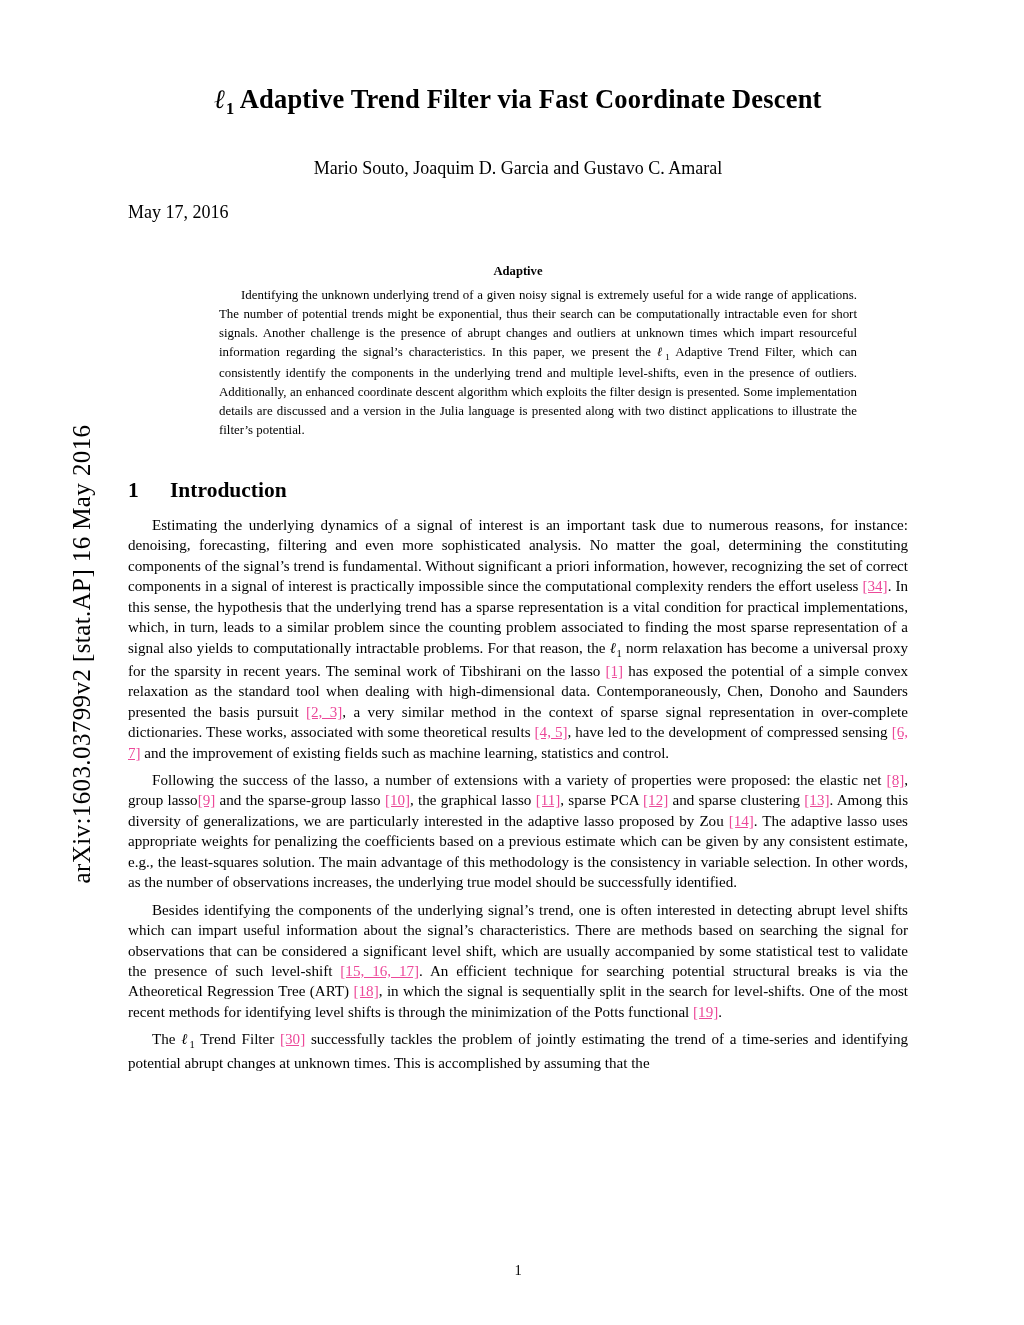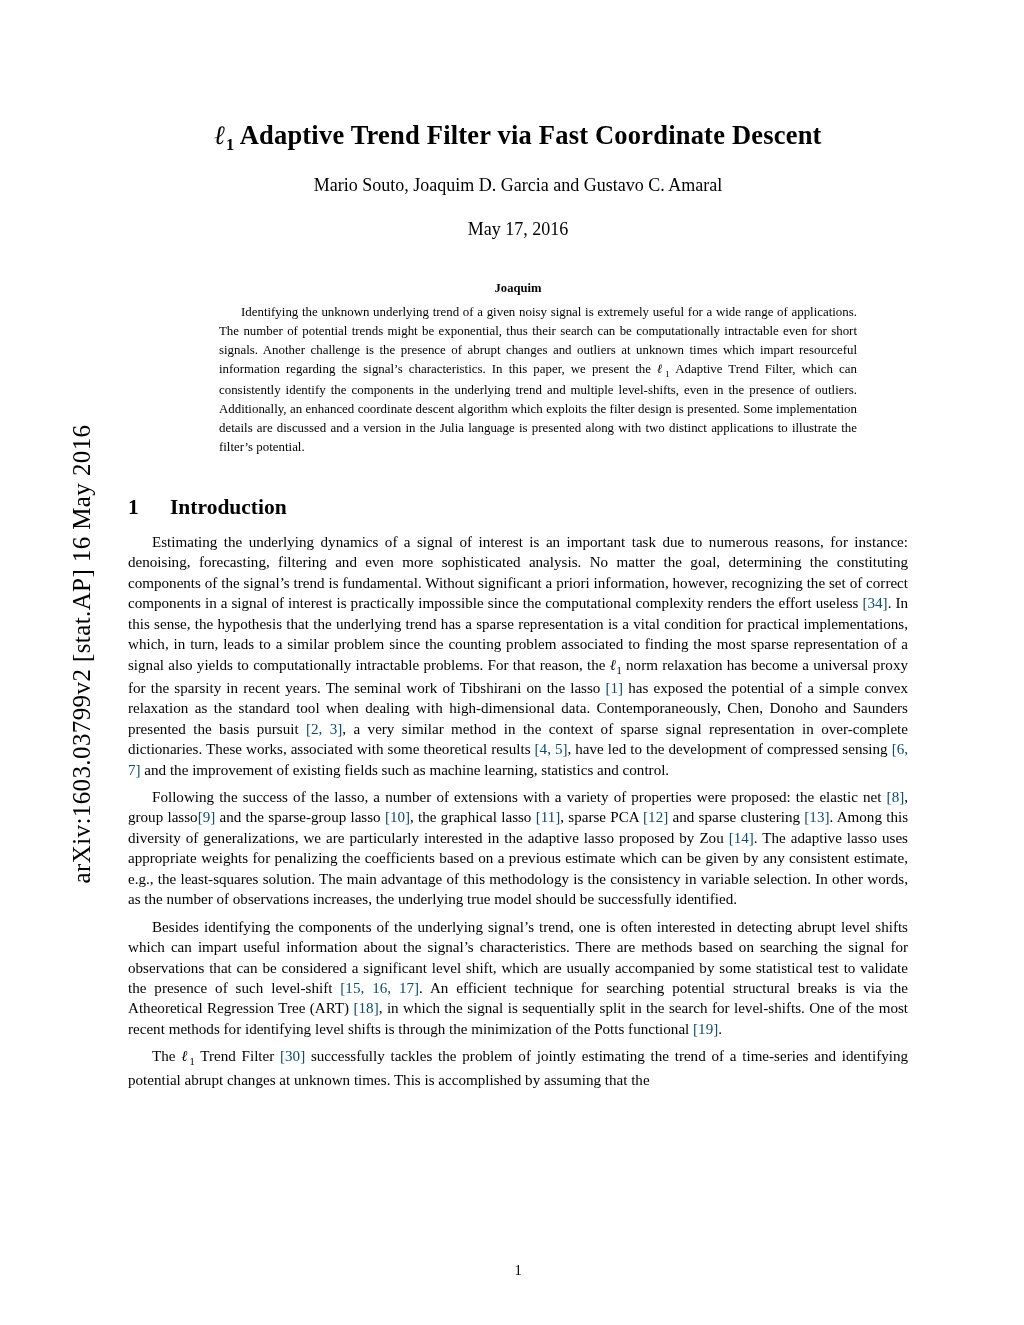--- a/index.html
+++ b/index.html
@@ -36,44 +36,44 @@
   .page {
     position: absolute;
     left: 128px;
     top: 0;
     width: 780px;
     height: 1325px;
   }
 
   h1.title {
     margin: 0;
-    padding-top: 120px;
+    padding-top: 84px;
     font-size: 26.5px;
     font-weight: bold;
     text-align: center;
     letter-spacing: 0.2px;
   }
   h1.title .ell {
     font-family: "Liberation Serif", serif;
     font-style: italic;
   }
   h1.title sub {
     font-size: 0.62em;
     font-style: normal;
   }
 
   .authors {
-    margin-top: 20px;
+    margin-top: 39px;
     font-size: 18px;
     text-align: center;
   }
   .date {
     margin-top: 23px;
     font-size: 18px;
-    text-align: center;
+    text-align: left;
   }
 
   
   .abstract-block {
     margin: 41px auto 0 auto;
     width: 678px;
   }
   .abstract-head {
     text-align: center;
     font-size: 12.6px;
@@ -103,21 +103,21 @@
   p.body {
     margin: 7px 0 0 0;
     font-size: 15.1px;
     line-height: 1.355;
     text-align: justify;
     text-indent: 24px;
     hyphens: none;
   }
   p.body.first { margin-top: 12px; }
 
-  .ref { color: #0c4a6e; }
+  .ref { color: #ec4899; text-decoration: underline; }
   .it { }
 
   .pageno {
     position: absolute;
     left: 0;
     right: 0;
     top: 1262px;
     text-align: center;
     font-size: 14.5px;
   }
@@ -129,21 +129,21 @@
 
 <div class="page">
 
   <h1 class="title"><span class="ell">ℓ</span><sub>1</sub><span> Adaptive Trend Filter via Fast Coordinate Descent</span></h1>
 
   <div class="authors">Mario Souto, Joaquim D. Garcia and Gustavo C. Amaral</div>
 
   <div class="date">May 17, 2016</div>
 
   <div class="abstract-block">
-    <div class="abstract-head">Joaquim</div>
+    <div class="abstract-head">Adaptive</div>
     <div class="abstract-body">
       <span style="text-indent:0">Identifying the unknown underlying trend of a given noisy signal is extremely useful for a wide range of applications. The number of potential trends might be exponential, thus their search can be computationally intractable even for short signals. Another challenge is the presence of abrupt changes and outliers at unknown times which impart resourceful information regarding the signal’s characteristics. In this paper, we present the <i>ℓ</i><sub style="font-size:.7em">1</sub> Adaptive Trend Filter, which can consistently identify the components in the underlying trend and multiple level-shifts, even in the presence of outliers. Additionally, an enhanced coordinate descent algorithm which exploits the filter design is presented. Some implementation details are discussed and a version in the Julia language is presented along with two distinct applications to illustrate the filter’s potential.</span>
     </div>
   </div>
 
   <h2 class="section"><span class="num">1</span><span>Introduction</span></h2>
 
   <p class="body first">Estimating the underlying dynamics of a signal of interest is an important task due to numerous reasons, for instance: denoising, forecasting, filtering and even more sophisticated analysis. No matter the goal, determining the constituting components of the signal’s trend is fundamental. Without significant a priori information, however, recognizing the set of correct components in a signal of interest is practically impossible since the computational complexity renders the effort useless <span class="ref">[34]</span>. In this sense, the hypothesis that the underlying trend has a sparse representation is a vital condition for practical implementations, which, in turn, leads to a similar problem since the counting problem associated to finding the most sparse representation of a signal also yields to computationally intractable problems. For that reason, the <i>ℓ</i><sub style="font-size:.7em">1</sub> norm relaxation has become a universal proxy for the sparsity in recent years. The seminal work of Tibshirani on the <span class="it">lasso</span> <span class="ref">[1]</span> has exposed the potential of a simple convex relaxation as the standard tool when dealing with high-dimensional data. Contemporaneously, Chen, Donoho and Saunders presented the <span class="it">basis pursuit</span> <span class="ref">[2, 3]</span>, a very similar method in the context of sparse signal representation in over-complete dictionaries. These works, associated with some theoretical results <span class="ref">[4, 5]</span>, have led to the development of <span class="it">compressed sensing</span> <span class="ref">[6, 7]</span> and the improvement of existing fields such as machine learning, statistics and control.</p>
 
   <p class="body">Following the success of the lasso, a number of extensions with a variety of properties were proposed: the <span class="it">elastic net</span> <span class="ref">[8]</span>, <span class="it">group lasso</span><span class="ref">[9]</span> and the <span class="it">sparse-group lasso</span> <span class="ref">[10]</span>, the <span class="it">graphical lasso</span> <span class="ref">[11]</span>, <span class="it">sparse PCA</span> <span class="ref">[12]</span> and <span class="it">sparse clustering</span> <span class="ref">[13]</span>. Among this diversity of generalizations, we are particularly interested in the <span class="it">adaptive lasso</span> proposed by Zou <span class="ref">[14]</span>. The adaptive lasso uses appropriate weights for penalizing the coefficients based on a previous estimate which can be given by any consistent estimate, e.g., the least-squares solution. The main advantage of this methodology is the consistency in variable selection. In other words, as the number of observations increases, the underlying true model should be successfully identified.</p>

